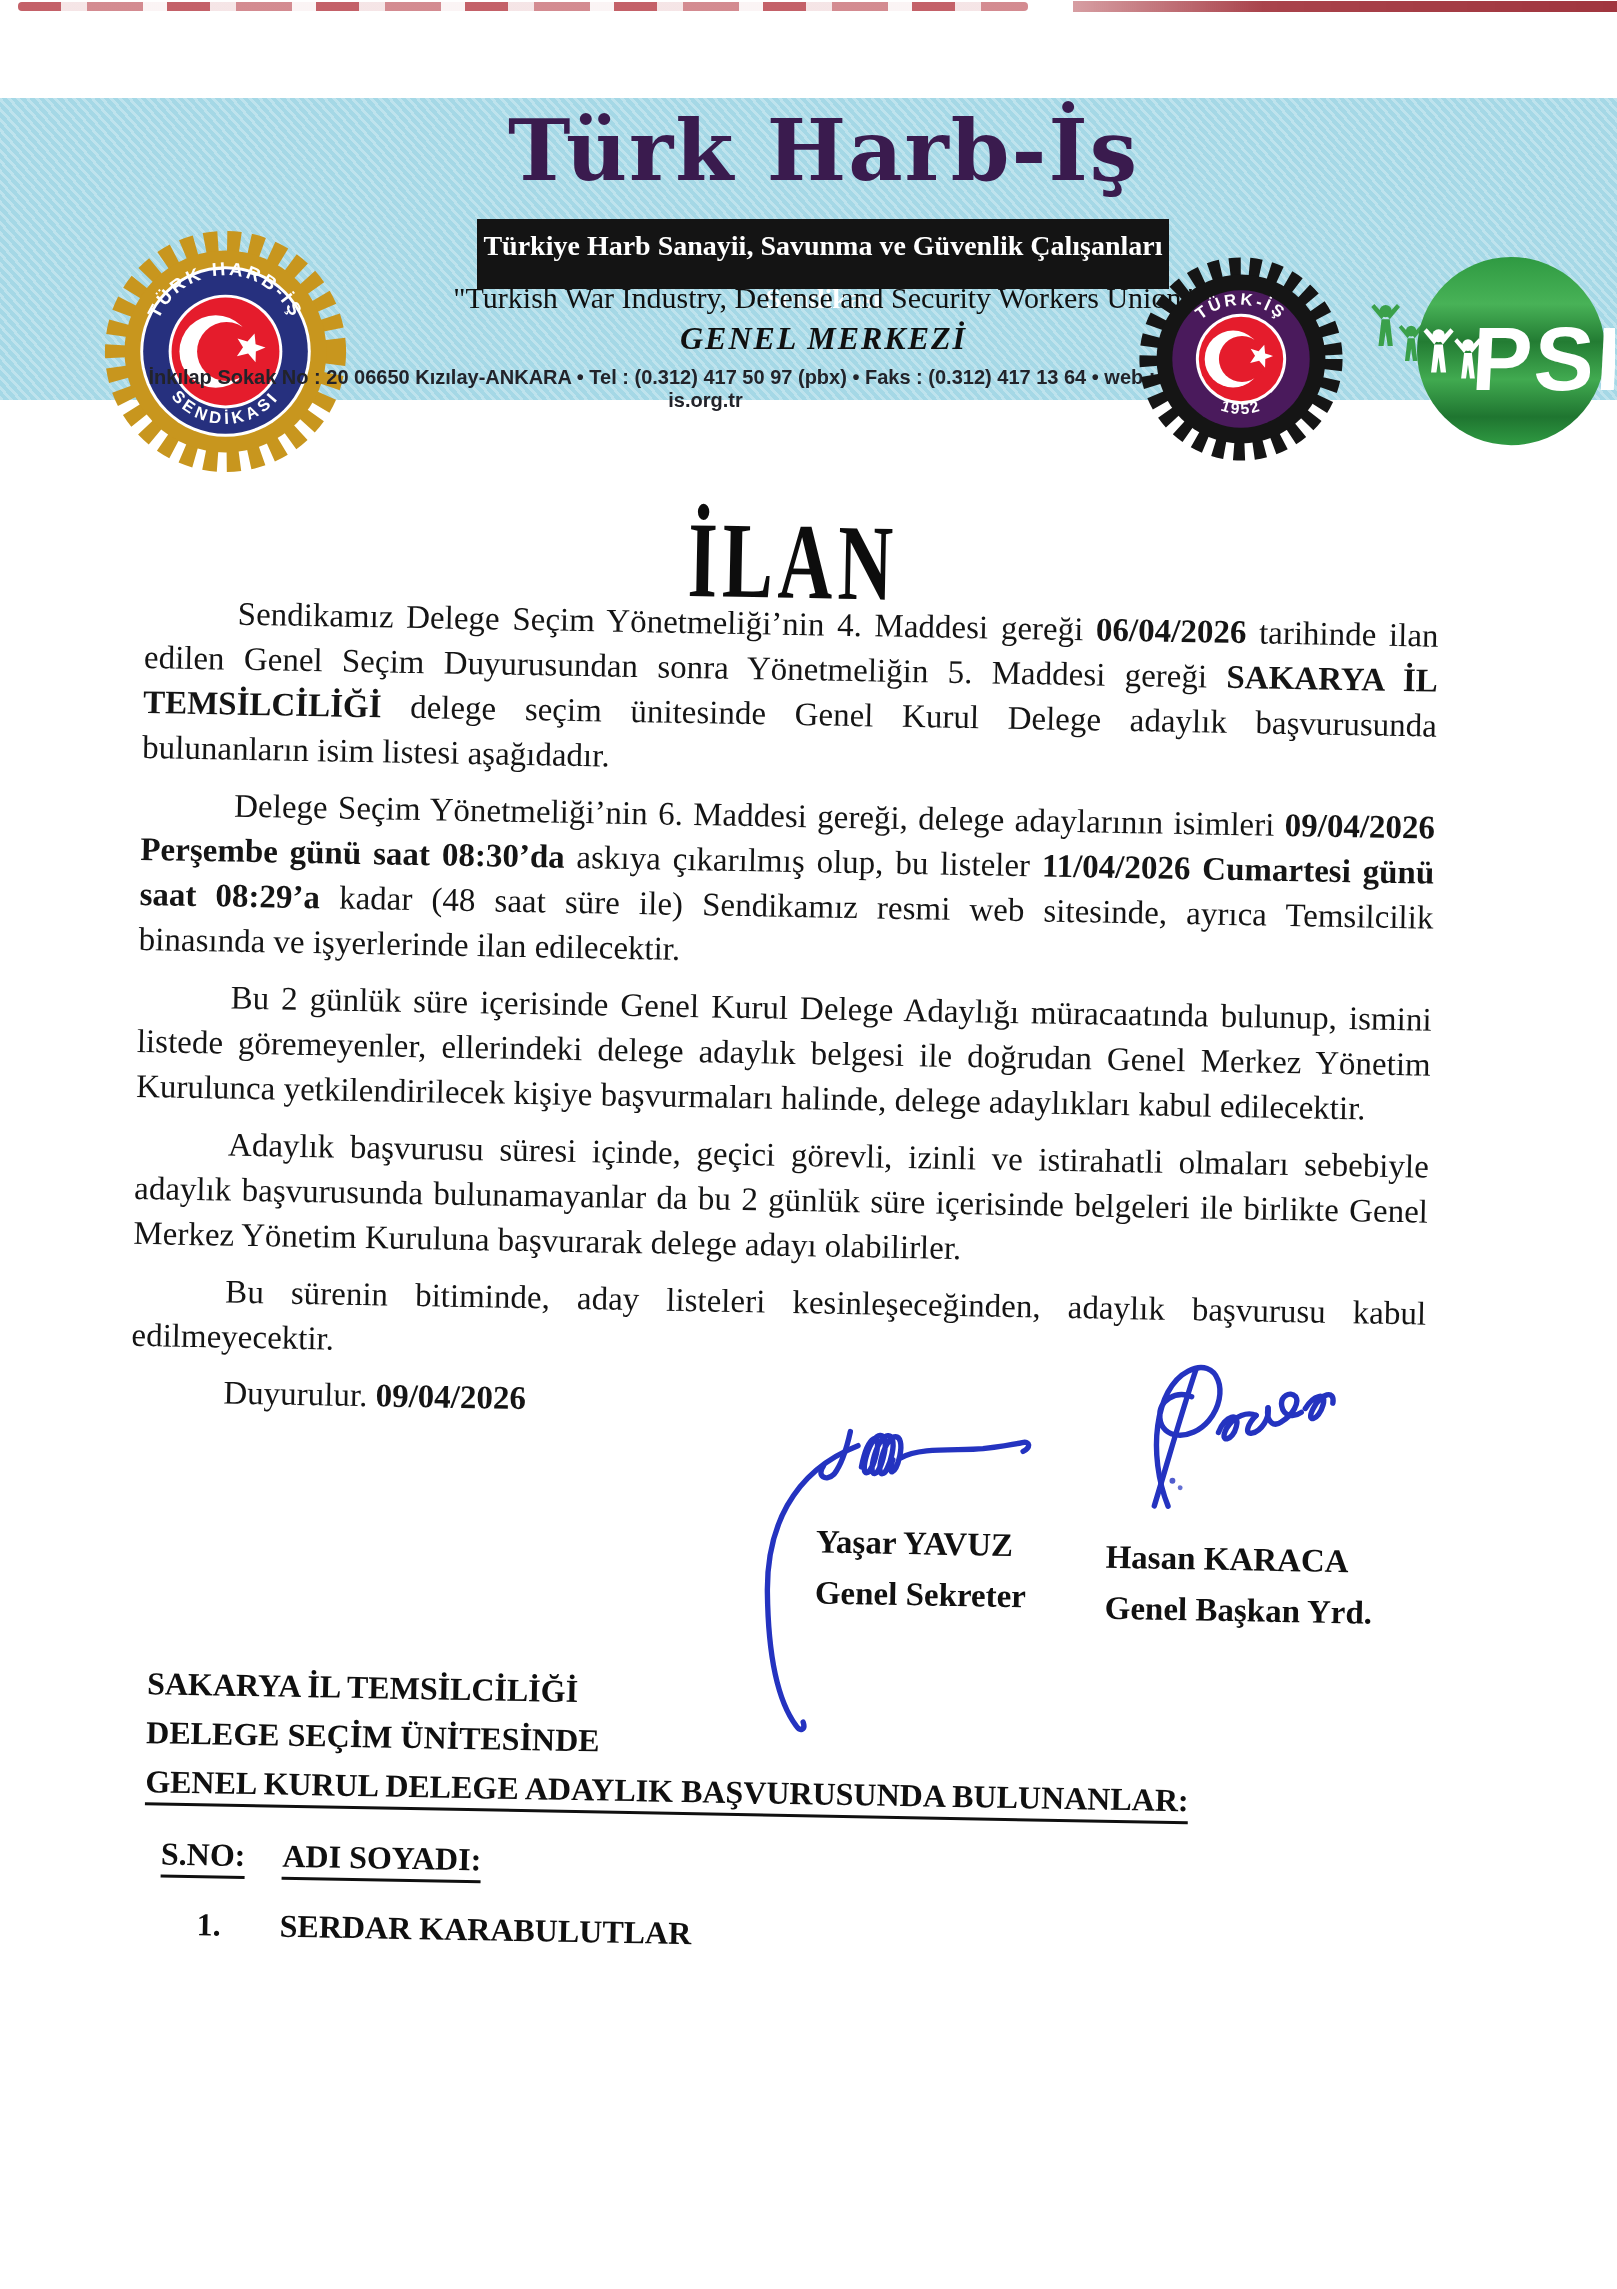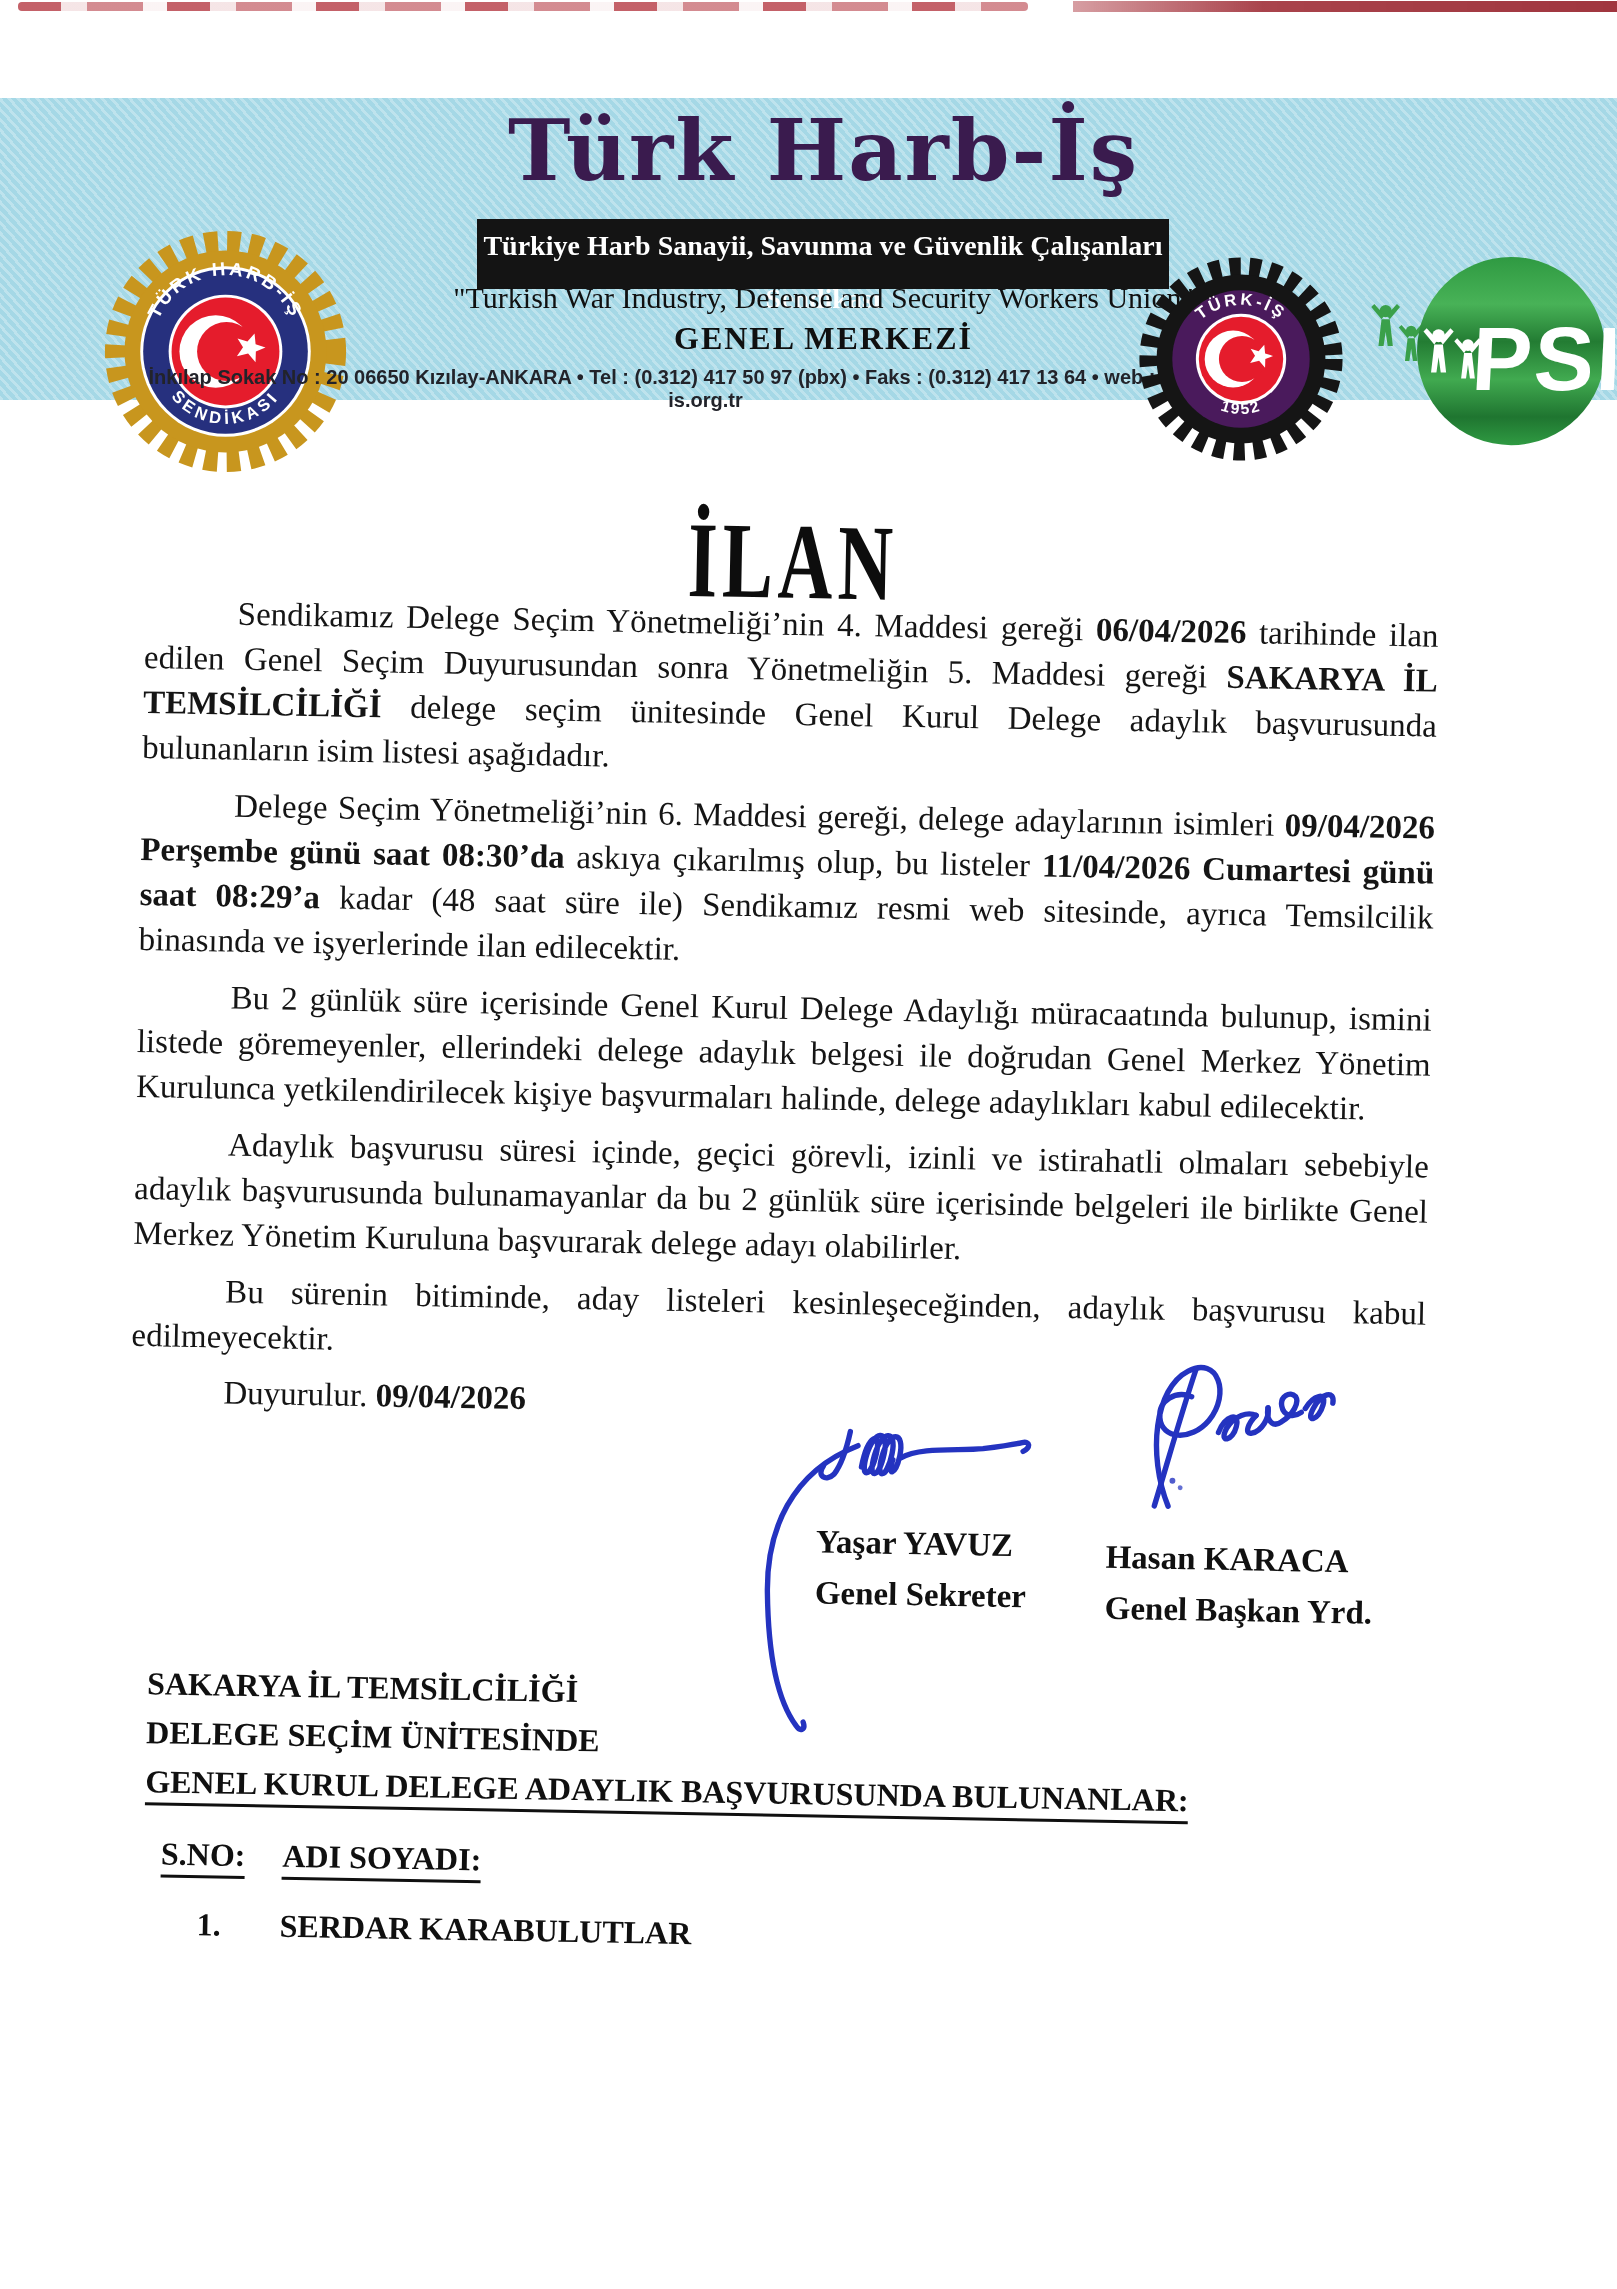--- a/index.html
+++ b/index.html
@@ -120,21 +120,21 @@
         <textPath href="#arcTopL" startOffset="50%" text-anchor="middle">TÜRK HARB-İŞ</textPath>
       </text>
       <text class="svgtext" font-size="17" fill="#ffffff" letter-spacing="4">
         <textPath href="#arcBotL" startOffset="50%" text-anchor="middle">SENDİKASI</textPath>
       </text>
     </svg>
 
     <div class="lh-title" style="top:5.9px;">Türk Harb-İş</div>
     <div class="lh-bar" style="top:121px;">Türkiye Harb Sanayii, Savunma ve Güvenlik Çalışanları Sendikası</div>
     <div class="lh-en" style="top:183px;">"Turkish War Industry, Defense and Security Workers Union"</div>
-    <div class="lh-genel" style="top:222px;">GENEL MERKEZİ</div>
+    <div class="lh-genel" style="top:222px;font-style:italic;">GENEL MERKEZİ</div>
     <div class="lh-address" style="top:268px;">İnkılap Sokak No : 20  06650 Kızılay-ANKARA • Tel : (0.312) 417 50 97 (pbx) • Faks : (0.312) 417 13 64 • web : www.harb-is.org.tr</div>
 
     <svg class="logo" style="left:1135px;top:155px" width="212" height="212" viewBox="0 0 216 216">
       <defs>
         <path id="arcTopT" d="M49 96 A62 62 0 0 1 167 96"></path>
         <path id="arcBotT" d="M55 128 A57 57 0 0 0 161 128"></path>
       </defs>
       <circle cx="108" cy="108" r="94" fill="none" stroke="#151515" stroke-width="19" stroke-dasharray="11.5 9"></circle>
       <circle cx="108" cy="108" r="86" fill="#151515"></circle>
       <circle cx="108" cy="108" r="70" fill="#4a1a5c"></circle>

